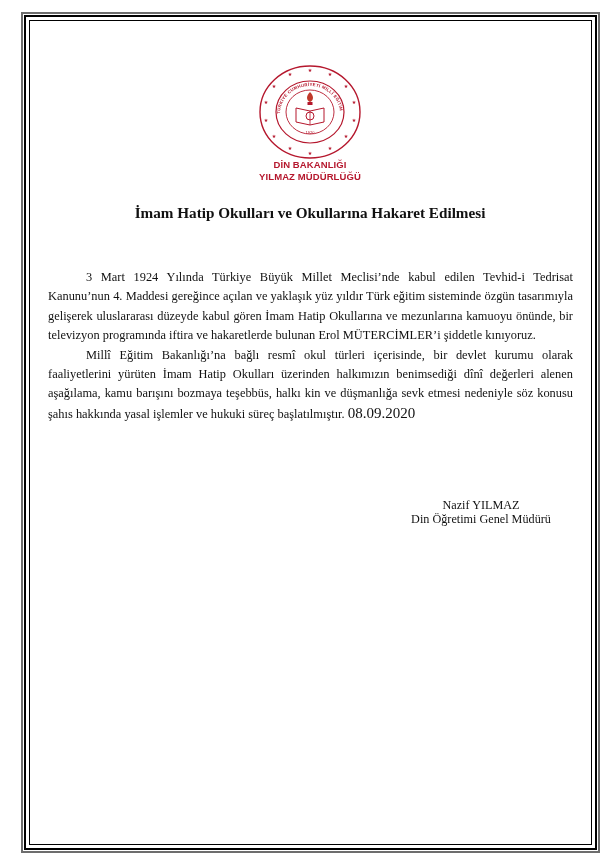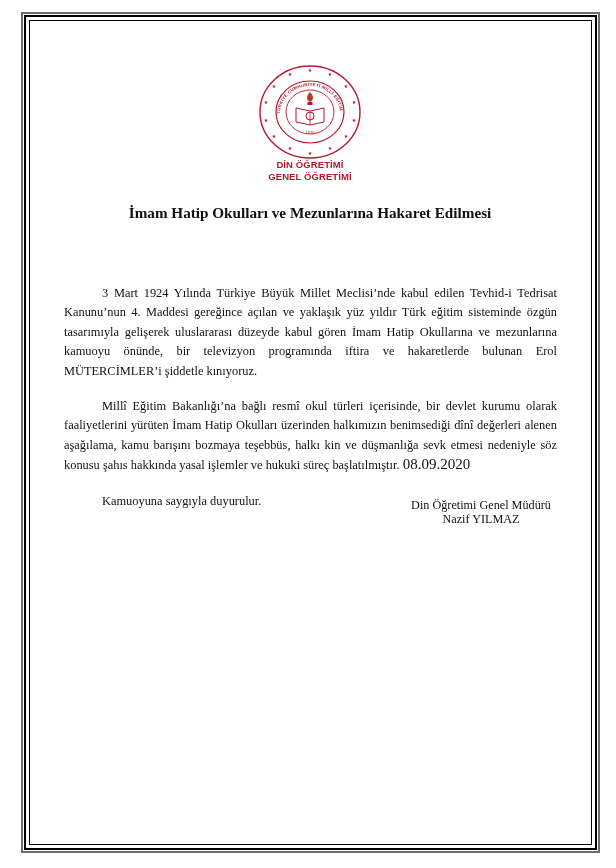--- a/index.html
+++ b/index.html
@@ -27,21 +27,21 @@
       font-size: 9.5px; line-height: 12px; letter-spacing: 0.1px;
     }
     .title {
       position: absolute; left: 60px; top: 201px; width: 500px; text-align: center;
       font-weight: bold; font-size: 15.2px; line-height: 24px;
     }
     .body {
       position: absolute; left: 48px; top: 268px; width: 525px;
       font-size: 12.4px; line-height: 19.4px; text-align: justify;
     }
-    .body p { margin: 16px; text-indent: 38px; }
+    .body p { margin: 0; text-indent: 38px; }
     .date { font-size: 15px; }
     .sig {
       position: absolute; left: 396px; top: 498px; width: 170px; text-align: center;
       font-size: 12.2px; line-height: 14px;
     }
   </style>
 </head>
 <body>
 
 <div class="frame-outer"></div>
@@ -85,31 +85,30 @@
 
       <path d="M38 44 L52 47 L66 44 L66 58 L52 61 L38 58 Z" fill="none" stroke="#b5172d" stroke-width="1"></path>
       <line x1="52" y1="47" x2="52" y2="61" stroke="#b5172d" stroke-width="0.8"></line>
 
       <circle cx="52" cy="52" r="4" fill="none" stroke="#b5172d" stroke-width="1"></circle>
       <text x="52" y="70" font-size="4" text-anchor="middle" fill="#b5172d" font-family="Liberation Sans, sans-serif">1920</text>
     </svg>
   </div>
 
   <div class="logo-text">
-    <div>DİN ÖĞRETİMİ</div>
-    <div>GENEL ÖĞRETİMİ</div>
+    <div>DİN BAKANLIĞI</div>
+    <div>YILMAZ MÜDÜRLÜĞÜ</div>
   </div>
 
   <div class="title">
-    <div>İmam Hatip Okulları ve Mezunlarına Hakaret Edilmesi</div>
+    <div>İmam Hatip Okulları ve Okullarına Hakaret Edilmesi</div>
   </div>
 
   <div class="body">
     <p><span>3 Mart 1924 Yılında Türkiye Büyük Millet Meclisi’nde kabul edilen Tevhid-i Tedrisat Kanunu’nun 4. Maddesi gereğince açılan ve yaklaşık yüz yıldır Türk eğitim sisteminde özgün tasarımıyla gelişerek uluslararası düzeyde kabul gören İmam Hatip Okullarına ve mezunlarına kamuoyu önünde, bir televizyon programında iftira ve hakaretlerde bulunan Erol MÜTERCİMLER’i şiddetle kınıyoruz.</span></p>
     <p><span>Millî Eğitim Bakanlığı’na bağlı resmî okul türleri içerisinde, bir devlet kurumu olarak faaliyetlerini yürüten İmam Hatip Okulları üzerinden halkımızın benimsediği dînî değerleri alenen aşağılama, kamu barışını bozmaya teşebbüs, halkı kin ve düşmanlığa sevk etmesi nedeniyle söz konusu şahıs hakkında yasal işlemler ve hukuki süreç başlatılmıştır.</span> <span class="date">08.09.2020</span></p>
-    <p><span>Kamuoyuna saygıyla duyurulur.</span></p>
   </div>
 
   <div class="sig">
+    <div>Nazif YILMAZ</div>
     <div>Din Öğretimi Genel Müdürü</div>
-    <div>Nazif YILMAZ</div>
   </div>
 </div>
 
 </body></html>

